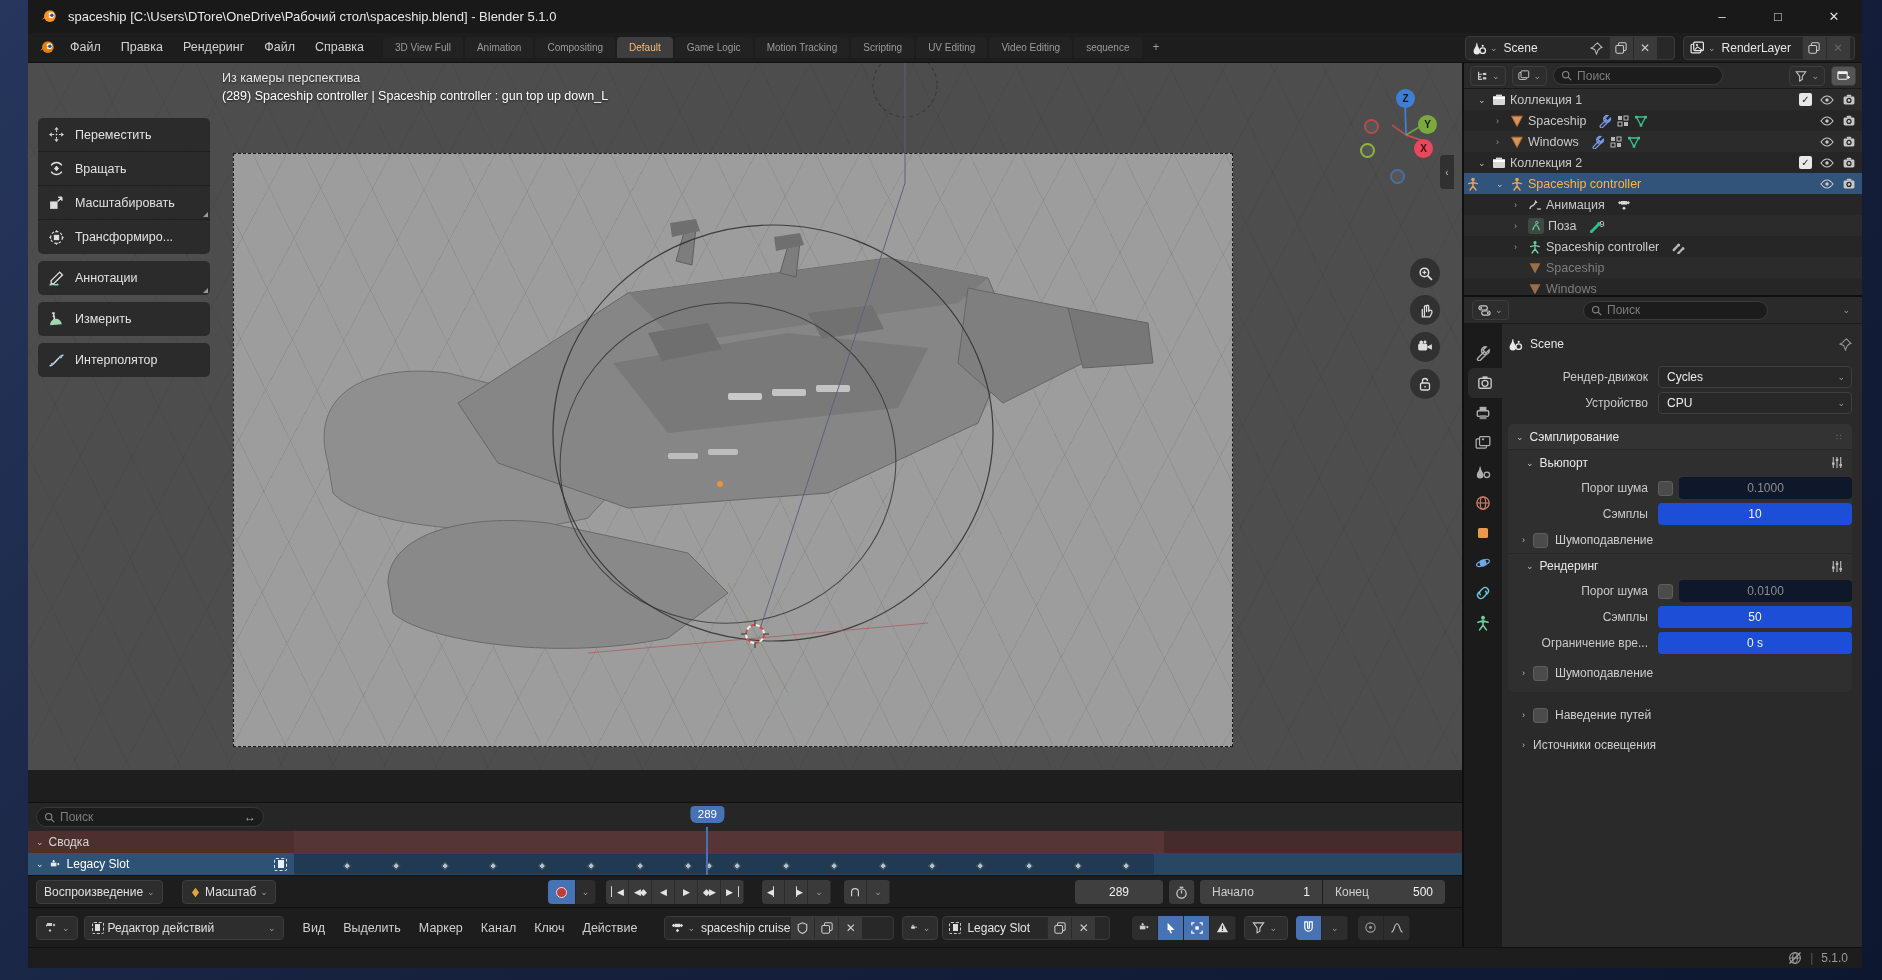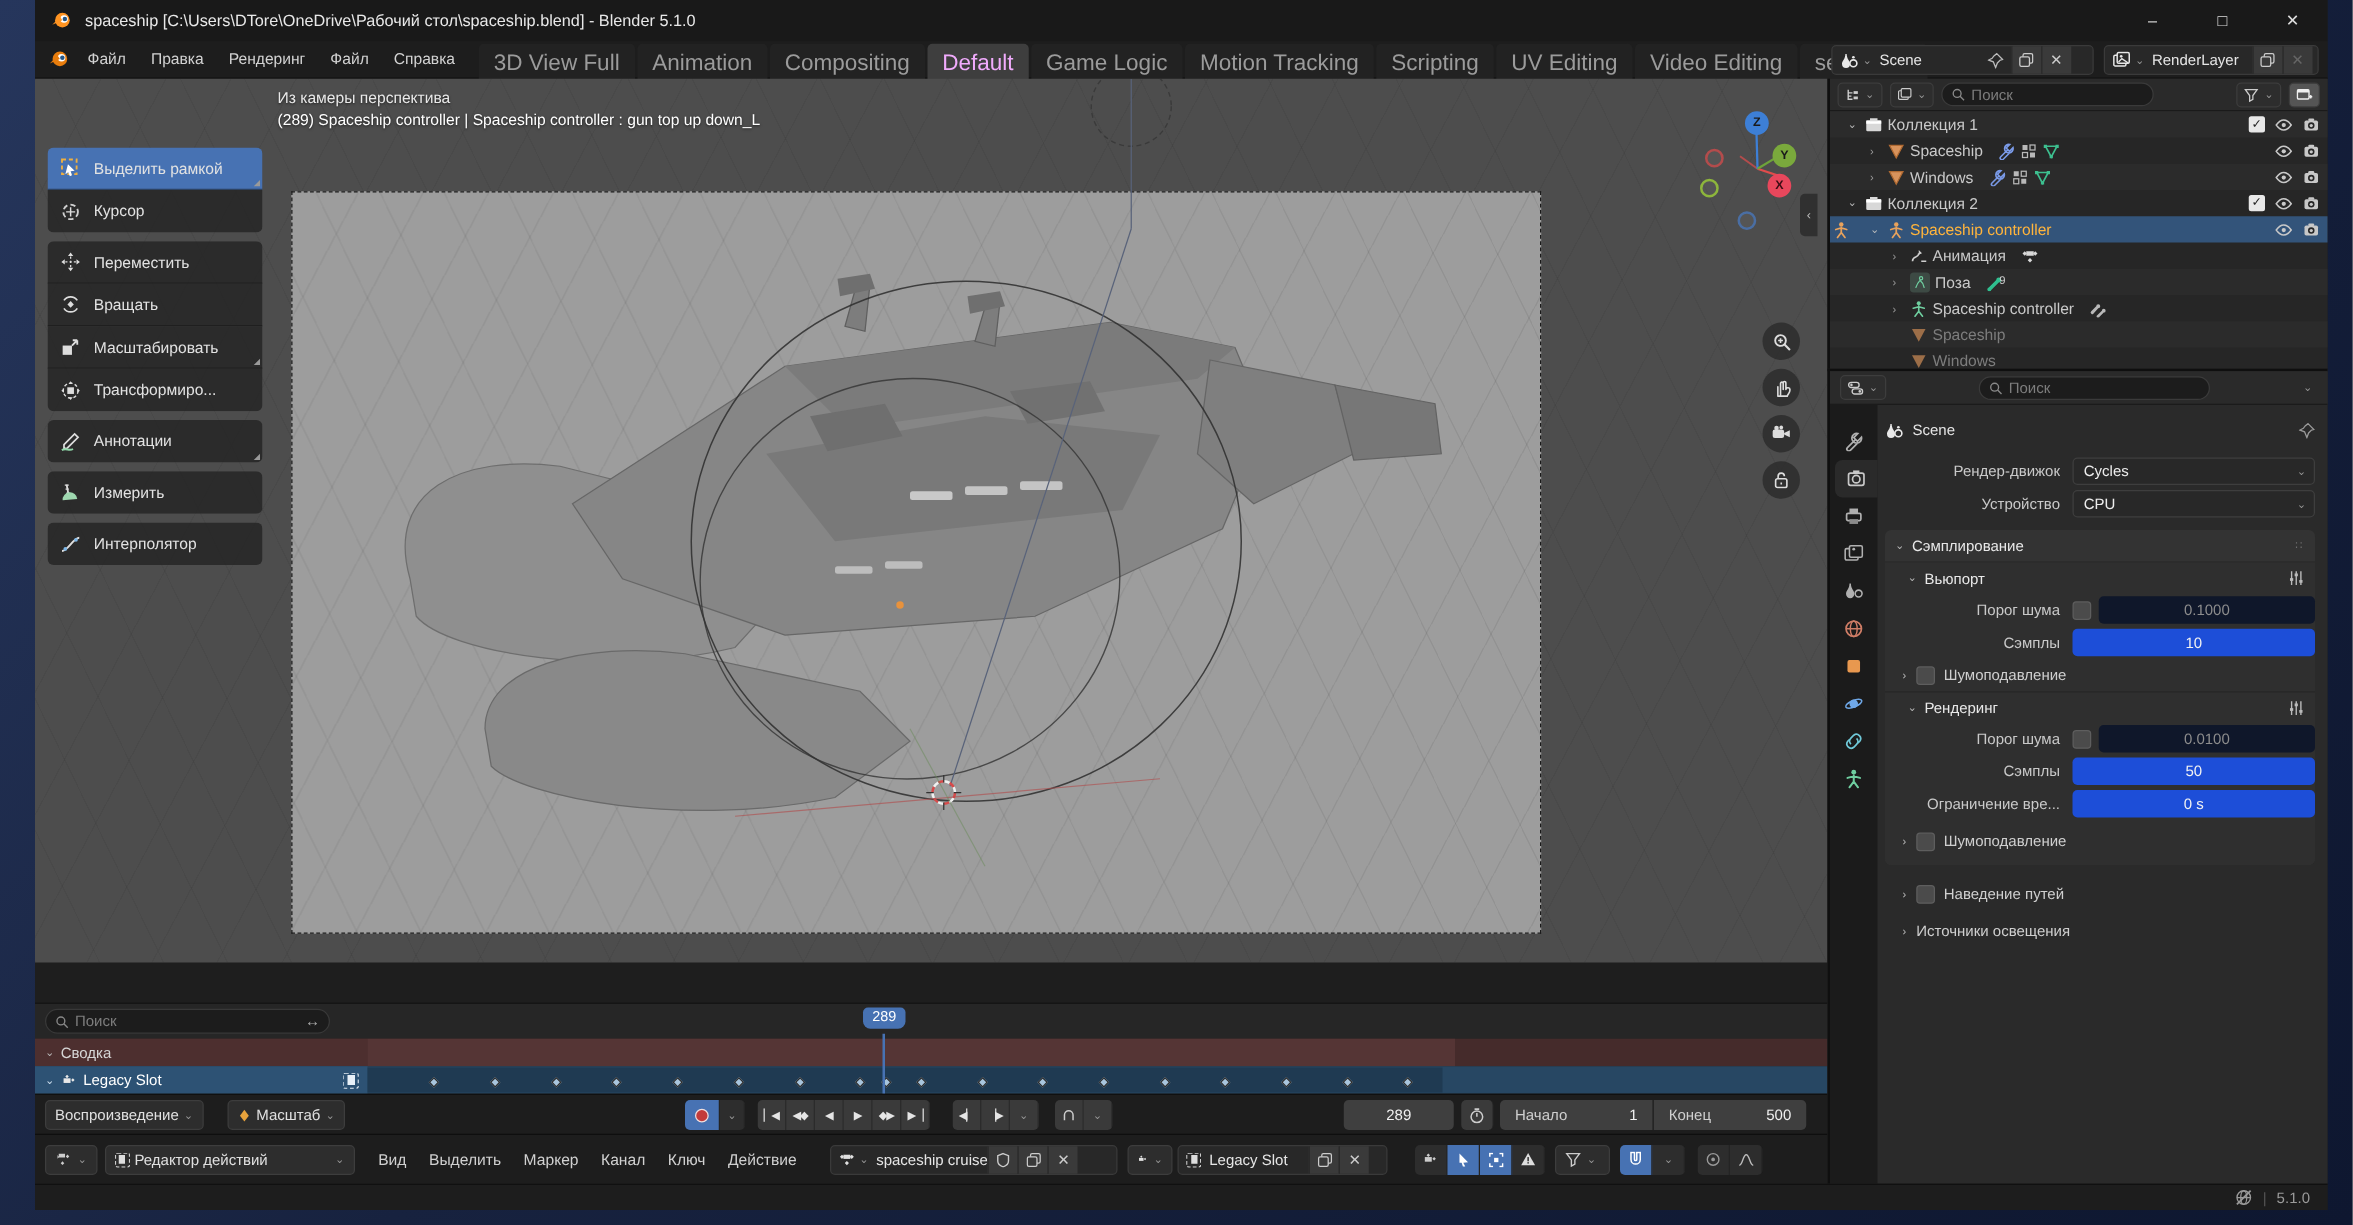--- a/index.html
+++ b/index.html
@@ -13,22 +13,22 @@
   #titlebar { position:absolute; left:0; top:0; width:1834px; height:33px; background:#191919; display:flex; align-items:center; }
   #titlebar .logo { width:18px; height:18px; margin-left:12px; }
   #titlebar .ttl { margin-left:10px; color:#e8e8e8; font-size:13px; }
   .winbtns { position:absolute; right:0; top:0; height:33px; display:flex; }
   .winbtn { width:56px; height:33px; display:flex; align-items:center; justify-content:center; color:#dcdcdc; font-size:13px; }
 
   
   #topbar { position:absolute; left:0; top:33px; width:1834px; height:30px; background:#1d1d1d; border-bottom:1px solid #111; }
   .menu-item { display:inline-block; padding:6px 10px; color:#d2d2d2; font-size:12.5px; }
   #ws-tabs { position:absolute; left:355px; top:2px; display:flex; align-items:center; }
-  .ws-tab { padding:5px 12px; margin-right:2px; color:#9b9b9b; font-size:18px; border-radius:4px 4px 0 0; background:#222; }
-  .ws-tab.active { background:#3e3e3e; color:#f0abfc; }
+  .ws-tab { padding:5px 12px; margin-right:2px; color:#9b9b9b; font-size:10px; border-radius:4px 4px 0 0; background:#222; }
+  .ws-tab.active { background:#3e3e3e; color:#fdba74; }
   .ws-add { padding:5px 9px; color:#9b9b9b; }
   .id-selector { position:absolute; top:3px; height:24px; display:flex; align-items:center; background:#282828; border:1px solid #3a3a3a; border-radius:4px; }
   .id-selector .seg { display:flex; align-items:center; padding:0 6px; height:100%; }
   .id-selector .name { color:#e6e6e6; min-width:80px; }
   .id-btn { width:24px; height:22px; display:flex;align-items:center;justify-content:center; background:#3a3a3a; border-left:1px solid #2a2a2a; }
 
   
   #viewport { position:absolute; left:0; top:63px; width:1434px; height:707px; background:#4d4d4d; overflow:hidden;
     background-image:repeating-linear-gradient(64deg,rgba(0,0,0,.05) 0 1px,transparent 1px 46px),
                      repeating-linear-gradient(118deg,rgba(0,0,0,.05) 0 1px,transparent 1px 46px); }
@@ -245,42 +245,20 @@
         </g>
       <line x1="560" y1="590" x2="900" y2="560" stroke="#b05050" stroke-width="1" opacity=".65"></line>
       <line x1="700" y1="520" x2="760" y2="630" stroke="#6a8a5a" stroke-width="1" opacity=".5"></line>
     </svg>
 
     <div class="vp-text1">Из камеры перспектива</div>
     <div class="vp-text2">(289) Spaceship controller | Spaceship controller : gun top up down_L</div>
 
     <div id="toolrail">
         <div class="tool-group">
-          <div class="tool active">
-            <span class="ic">
-              <svg width="17" height="17" viewBox="0 0 16 16">
-                <rect x="1.5" y="1.5" width="11" height="11" fill="none" stroke="#f0b040" stroke-width="1.4" stroke-dasharray="3 2.2"></rect>
-                <path d="M6 5 l5 5 -3 .4 1 3 -1.6.7 -1.2-3 -2.2 1.6z" fill="#fff"></path>
-              </svg>
-            </span>
-            <span class="lbl">Выделить рамкой</span>
-            <span class="corner"></span>
-          </div>
-          <div class="tool">
-            <span class="ic">
-              <svg width="17" height="17" viewBox="0 0 16 16">
-                <circle cx="8" cy="8" r="5.5" fill="none" stroke="#d0d0d0" stroke-width="1.4" stroke-dasharray="4 2.4"></circle>
-                <line x1="8" y1="4.6" x2="8" y2="11.4" stroke="#ddd" stroke-width="1.1"></line>
-                <line x1="4.6" y1="8" x2="11.4" y2="8" stroke="#ddd" stroke-width="1.1"></line>
-              </svg>
-            </span>
-            <span class="lbl">Курсор</span>
-          </div>
-        </div>
-        <div class="tool-group">
           <div class="tool">
             <span class="ic">
               <svg width="17" height="17" viewBox="0 0 16 16">
                 <path d="M8 1 l2 2.6 H6z M8 15 l-2 -2.6 h4z M1 8 l2.6 -2 v4z M15 8 l-2.6 2 v-4z" fill="#ddd"></path>
                 <line x1="8" y1="4" x2="8" y2="12" stroke="#ddd" stroke-dasharray="1.6 1.6"></line>
                 <line x1="4" y1="8" x2="12" y2="8" stroke="#ddd" stroke-dasharray="1.6 1.6"></line>
               </svg>
             </span>
             <span class="lbl">Переместить</span>
           </div>

